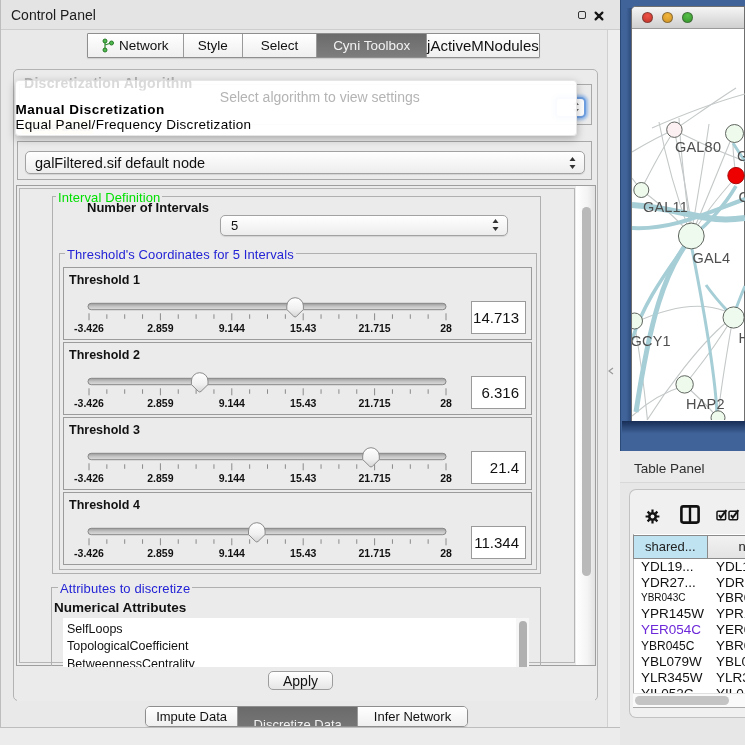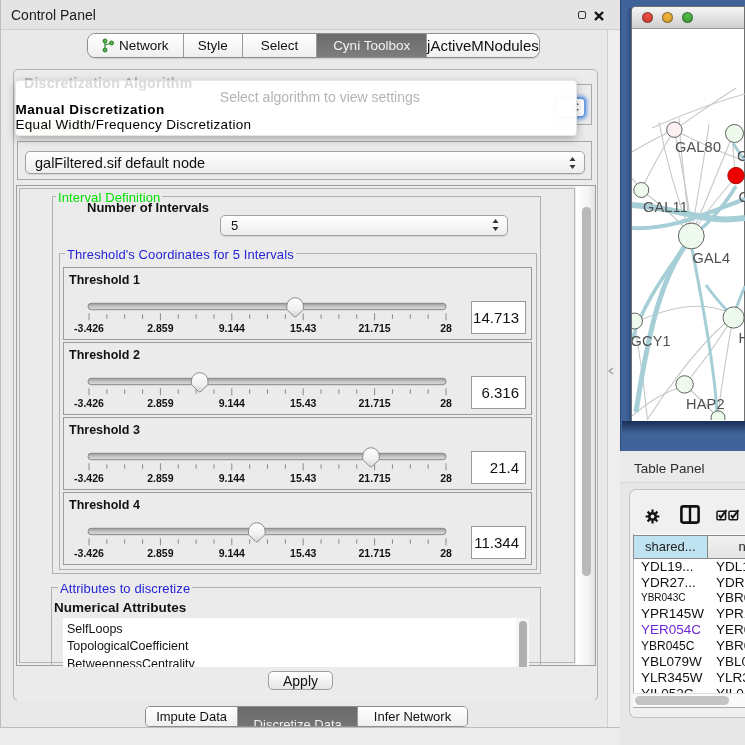--- a/index.html
+++ b/index.html
@@ -8,21 +8,21 @@
 </style></head><body>
 <div id="c">
 
 <div class="ab" style="left:0;top:0;width:620px;height:29px;background:#e4e4e4;border-bottom:1px solid #cdcdcd;"></div>
 <div class="ab" style="left:11px;top:7px;font-size:14px;color:#1c1c1c;">Control Panel</div>
 <div class="ab" style="left:577.5px;top:10.5px;width:8.5px;height:8.5px;border:1.8px solid #333;border-radius:2px;box-sizing:border-box;"></div>
 <svg class="ab" style="left:594px;top:11px;" width="10" height="10" viewBox="0 0 10 10">
 <path d="M1.6,1.6 L8.4,8.4 M8.4,1.6 L1.6,8.4" stroke="#161616" stroke-width="2.2" stroke-linecap="round"></path>
     </svg>
 <div class="ab" style="left:0;top:0;width:1px;height:745px;background:#bdbdbd;"></div>
-<div class="ab" style="left:87px;top:33px;width:451px;height:23px;border:1px solid #8e8e8e;border-radius:8px;overflow:hidden;box-shadow:0 1px 1px rgba(0,0,0,0.12);display:flex;">
+<div class="ab" style="left:87px;top:33px;width:451px;height:23px;border:1px solid #8e8e8e;border-radius:1px;overflow:hidden;box-shadow:0 1px 1px rgba(0,0,0,0.12);display:flex;">
 <div style="width:96.29999999999998px;box-sizing:border-box;height:23px;background:linear-gradient(#ffffff,#efefef);color:#111;font-size:13.5px;display:flex;align-items:center;justify-content:center;"><svg width="13" height="15" viewBox="0 0 13 15" style="margin-right:4px;">
           <path d="M3,3.5 L3,11.5 M3,7 L9,5" stroke="#2e8b2e" stroke-width="1.2" fill="none"></path>
           <circle cx="3" cy="3" r="2" fill="#4db84d" stroke="#2a7a2a"></circle>
           <circle cx="9.5" cy="5" r="2" fill="#4db84d" stroke="#2a7a2a"></circle>
           <circle cx="3" cy="12" r="2" fill="#4db84d" stroke="#2a7a2a"></circle>
         </svg>Network</div>
 <div style="width:59.900000000000006px;box-sizing:border-box;height:23px;background:linear-gradient(#ffffff,#efefef);border-left:1px solid #9a9a9a;color:#111;font-size:13.5px;display:flex;align-items:center;justify-content:center;">Style</div>
 <div style="width:76px;box-sizing:border-box;height:23px;background:linear-gradient(#ffffff,#efefef);border-left:1px solid #9a9a9a;color:#111;font-size:13.5px;display:flex;align-items:center;justify-content:center;">Select</div>
 <div style="width:111.19999999999999px;box-sizing:border-box;height:23px;background:linear-gradient(#6b6b6b,#7d7d7d);border-left:1px solid #9a9a9a;color:#f2f2f2;font-size:13.5px;display:flex;align-items:center;justify-content:center;">Cyni Toolbox</div>
 <div style="width:115px;box-sizing:border-box;height:23px;background:linear-gradient(#ffffff,#efefef);border-left:1px solid #9a9a9a;color:#111;font-size:15px;display:flex;align-items:center;justify-content:center;">jActiveMNodules</div>
@@ -292,13 +292,13 @@
 <div class="ab" style="left:641px;top:686.1px;width:70px;height:16px;line-height:16px;font-size:13.5px;color:#111;">YIL052C</div>
 <div class="ab" style="left:716px;top:686.1px;width:40px;height:16px;line-height:16px;font-size:13.5px;color:#111;">YIL0</div>
 <div class="ab" style="left:633px;top:693px;width:112px;height:14px;background:#fafafa;border-top:1px solid #e0e0e0;"></div>
 <div class="ab" style="left:634.5px;top:695.5px;width:94px;height:9px;background:#c4c4c4;border-radius:4.5px;"></div>
 <div class="ab" style="left:633px;top:707px;width:112px;height:1px;background:#aaa;"></div>
 <div class="ab" style="left:14.8px;top:80.3px;width:562px;height:56px;background:rgba(255,255,255,0.96);border-radius:4px;box-shadow:0 3px 8px rgba(0,0,0,0.28);border:1px solid rgba(165,165,165,0.28);box-sizing:border-box;"></div>
 <div class="ab" style="left:24px;top:74.5px;font-size:14px;letter-spacing:0.3px;font-weight:bold;color:#a9a9a9;clip-path:inset(0 0 10.3px 0);">Discretization Algorithm</div>
 <div class="ab" style="left:24px;top:74.5px;font-size:14px;letter-spacing:0.3px;font-weight:bold;color:#d9d9d9;clip-path:inset(5.8px 0 0 0);">Discretization Algorithm</div>
 <div class="ab" style="left:14.8px;top:88.5px;width:562px;height:14px;text-align:center;font-size:14px;color:#b4b4b4;padding-left:24px;">Select algorithm to view settings</div>
 <div class="ab" style="left:15.5px;top:102px;font-size:13.5px;letter-spacing:0.5px;font-weight:bold;color:#000;">Manual Discretization</div>
-<div class="ab" style="left:15.5px;top:116.5px;font-size:13.5px;letter-spacing:0.3px;color:#000;">Equal Width/Frequency Discretization</div>
+<div class="ab" style="left:15.5px;top:116.5px;font-size:13.5px;letter-spacing:0.3px;color:#000;">Equal Panel/Frequency Discretization</div>
 </div>
 </body></html>

